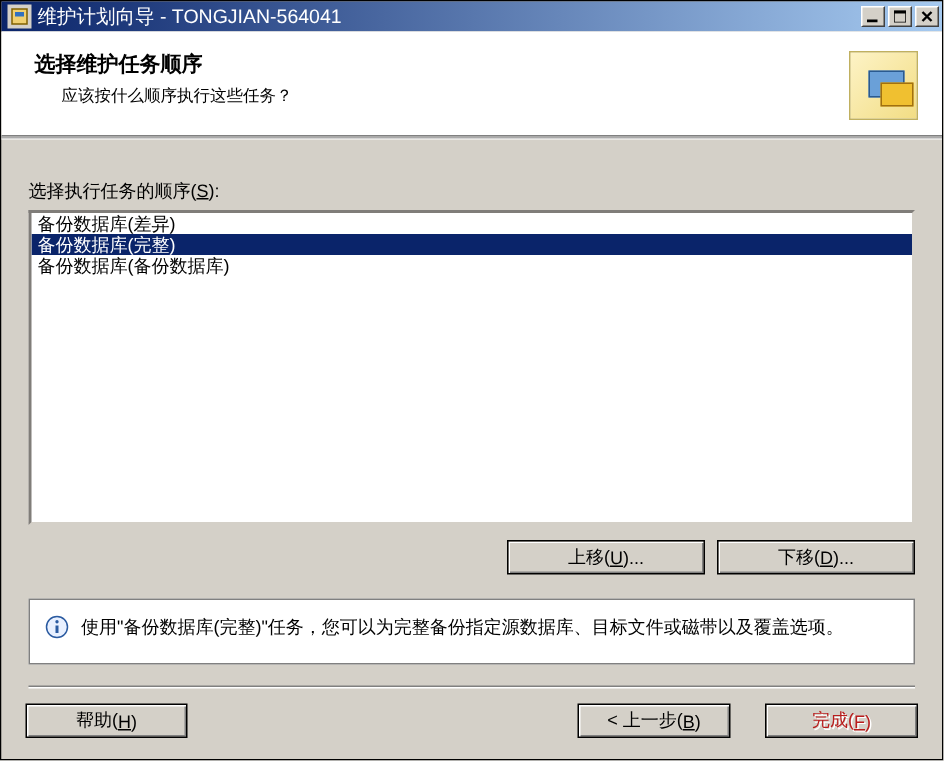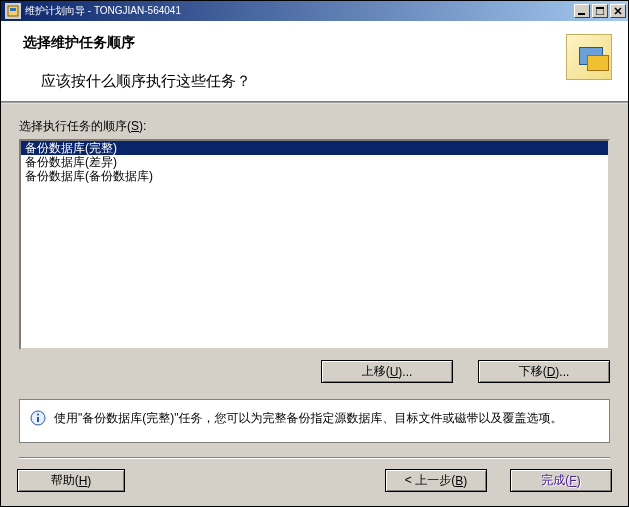--- a/index.html
+++ b/index.html
@@ -23,21 +23,21 @@
     color: #fff;
     display: flex; align-items: center;
     padding: 0 2px;
   }
   .titlebar .app-icon {
     width: 16px; height: 16px;
     margin: 0 4px 0 2px;
     display: inline-flex; align-items:center; justify-content:center;
     background: #d4d0c8;
   }
-  .titlebar .title-text { flex: 1; font-size: 10px; }
+  .titlebar .title-text { flex: 1; font-size: 13px; }
   .titlebar .win-btn {
     width: 16px; height: 14px;
     background: #d4d0c8;
     border: 1px solid #fff;
     border-right-color: #404040;
     border-bottom-color: #404040;
     margin-left: 2px;
     display: inline-flex; align-items:center; justify-content:center;
     font-family: "Segoe UI Symbol", sans-serif;
     font-size: 9px; line-height: 1;
@@ -59,23 +59,23 @@
     border-bottom: 1px solid #808080;
     padding: 12px 16px 10px 22px;
     position: relative;
     gap: 36px;
   }
   .wizard-header .text { flex: 1; }
   .wizard-header .heading {
     font-size: 14px; font-weight: bold;
   }
   .wizard-header .subheading {
-    margin-top: 20px;
+    margin-top: 4px;
     padding-left: 18px;
-    font-size: 15px;
+    font-size: 11px;
   }
   .wizard-header .art {
     width: 46px; height: 46px;
     margin-left: 10px;
     border: 1px solid #c0b060;
     background: linear-gradient(135deg,#fdf3c6,#f2dd84);
     position: relative;
   }
   .wizard-header .art::before {
     content:"";
@@ -94,21 +94,21 @@
   .header-divider {
     height:2px;
     background: linear-gradient(#808080,#fff);
   }
 
   .content {
     flex:1;
     padding: 10px 18px 0 18px;
     display:flex; flex-direction:column;
   }
-  .label-row { margin: 4px 0 4px 0; }
+  .label-row { margin: 16px 0 4px 0; }
   .label-row .underline { text-decoration: underline; }
 
   .listbox {
     flex:1;
     background:#fff;
     border: 2px inset #d4d0c8;
     overflow:auto;
     min-height: 180px;
     padding:0;
   }
@@ -119,39 +119,39 @@
     font-size: 12px;
     white-space: nowrap;
   }
   .listbox .item.selected {
     background: #0a246a;
     color: #fff;
   }
 
   .order-buttons {
     display:flex; justify-content:flex-end;
-    gap: 25px;
+    gap: 8px;
     padding: 10px 0 14px 0;
   }
   .btn {
     min-width: 110px;
     height: 23px;
     background:#d4d0c8;
     border: 1px solid #000;
     box-shadow: inset 1px 1px 0 #fff, inset -1px -1px 0 #808080;
     font-family: inherit;
     font-size: 12px;
     padding: 0 10px;
     text-align:center;
     display:inline-flex; align-items:center; justify-content:center;
     cursor:default;
   }
   .btn.wide { min-width: 132px; }
   .btn[disabled] {
-    color: #4c1d95;
+    color: #b91c1c;
     text-shadow: 1px 1px 0 #fff;
   }
   .btn .u { text-decoration: underline; }
 
   .info-box {
     margin: 2px 0 0 0;
     border: 1px solid #808080;
     background:#fff;
     box-shadow: inset -1px -1px 0 #fff;
     padding: 10px 10px;
@@ -224,22 +224,22 @@
       <div class="art"></div>
     </div>
     <div class="header-divider"></div>
 
     <div class="content">
       <div class="label-row">
         <span>选择执行任务的顺序(</span><span class="underline">S</span><span>):</span>
       </div>
 
       <div class="listbox" id="task-list">
+          <div class="item">备份数据库(差异)</div>
           <div class="item selected">备份数据库(完整)</div>
-          <div class="item">备份数据库(差异)</div>
           <div class="item">备份数据库(备份数据库)</div>
         </div>
 
       <div class="order-buttons">
         <button class="btn wide">
           <span>上移(</span>
             <span class="u">U</span>
             <span>)...</span>
         </button>
         <button class="btn wide">

